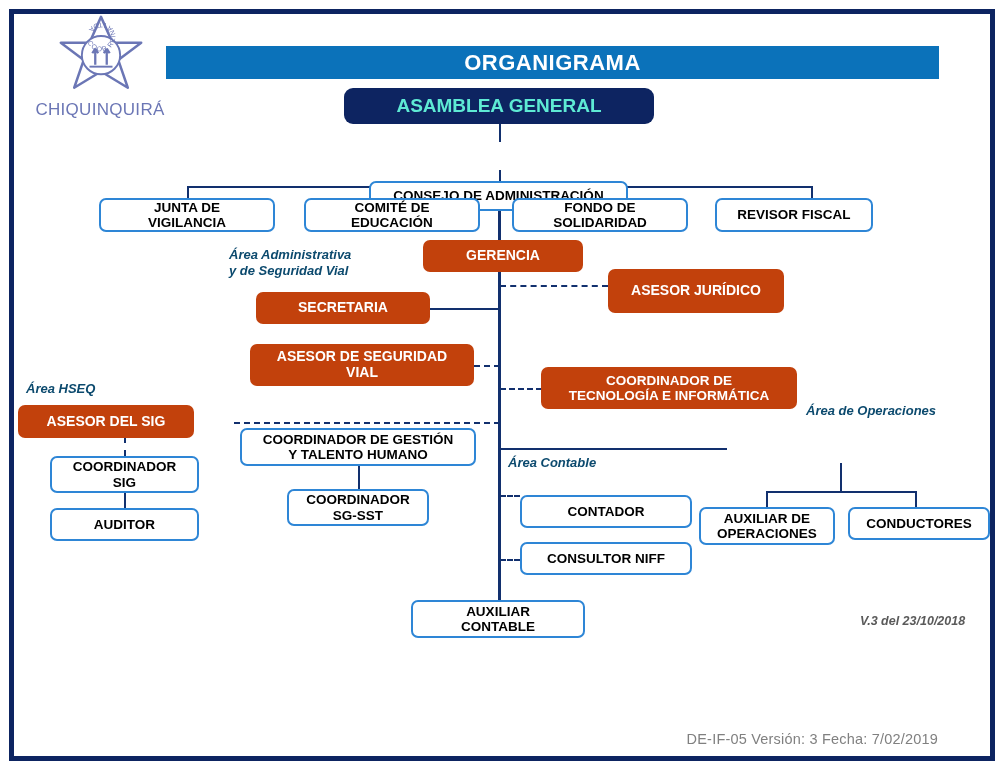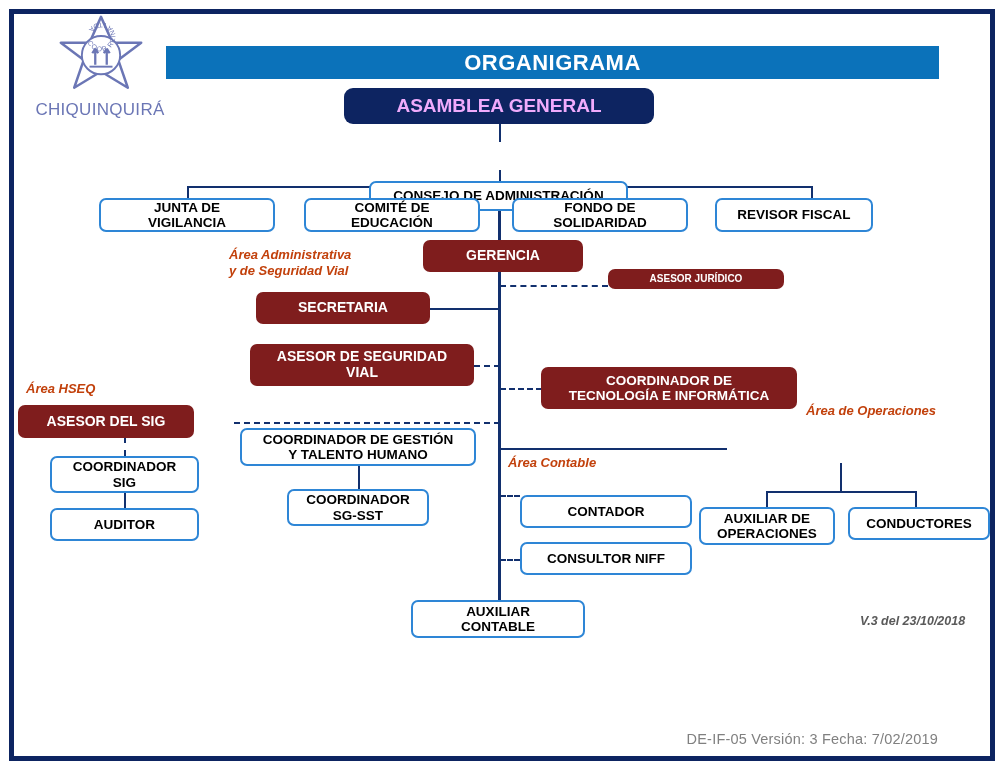--- a/index.html
+++ b/index.html
@@ -57,38 +57,38 @@
   }
   .node span{display:block;padding:0 4px;}
 
   .node.white{
     background:#ffffff;
     border:2px solid #2e86d6;
     color:#000000;
     font-weight:bold;
   }
   .node.blue{
-    background:#7f1d1d;
+    background:#c2410c;
     border:none;
     color:#ffffff;
     font-weight:bold;
   }
   .node.navy{
     background:#0d2461;
     border:none;
-    color:#f0abfc;
+    color:#5eead4;
     font-weight:bold;
     border-radius:9px;
   }
 
   
   .area-label{
     position:absolute;
     font-style:italic;font-weight:bold;
-    font-size:13px;color:#c2410c;
+    font-size:13px;color:#0c4a6e;
     line-height:1.25;
     z-index:6;
     white-space:pre-line;
   }
 
   
   .ln{position:absolute;z-index:1;}
   .ln.v-solid{width:0;border-left:2px solid #12306e;}
   .ln.h-solid{height:0;border-top:2px solid #12306e;}
   .ln.v-solid-thick{width:0;border-left:3px solid #12306e;}
@@ -193,21 +193,21 @@
     <span>FONDO DE<br>SOLIDARIDAD</span>
   </div>
   <div class="node white" style="left:715px;top:198px;width:158px;height:34px;font-size:13.5px;">
     <span>REVISOR FISCAL</span>
   </div>
 
   <div class="node blue" style="left:423px;top:240px;width:160px;height:32px;font-size:14px;">
     <span>GERENCIA</span>
   </div>
 
-  <div class="node blue" style="left:608px;top:269px;width:176px;height:20px;font-size:10px;">
+  <div class="node blue" style="left:608px;top:269px;width:176px;height:44px;font-size:14px;">
     <span>ASESOR JURÍDICO</span>
   </div>
 
   <div class="node blue" style="left:256px;top:292px;width:174px;height:32px;font-size:14px;">
     <span>SECRETARIA</span>
   </div>
 
   <div class="node blue" style="left:250px;top:344px;width:224px;height:42px;font-size:14px;">
     <span>ASESOR DE SEGURIDAD<br>VIAL</span>
   </div>

